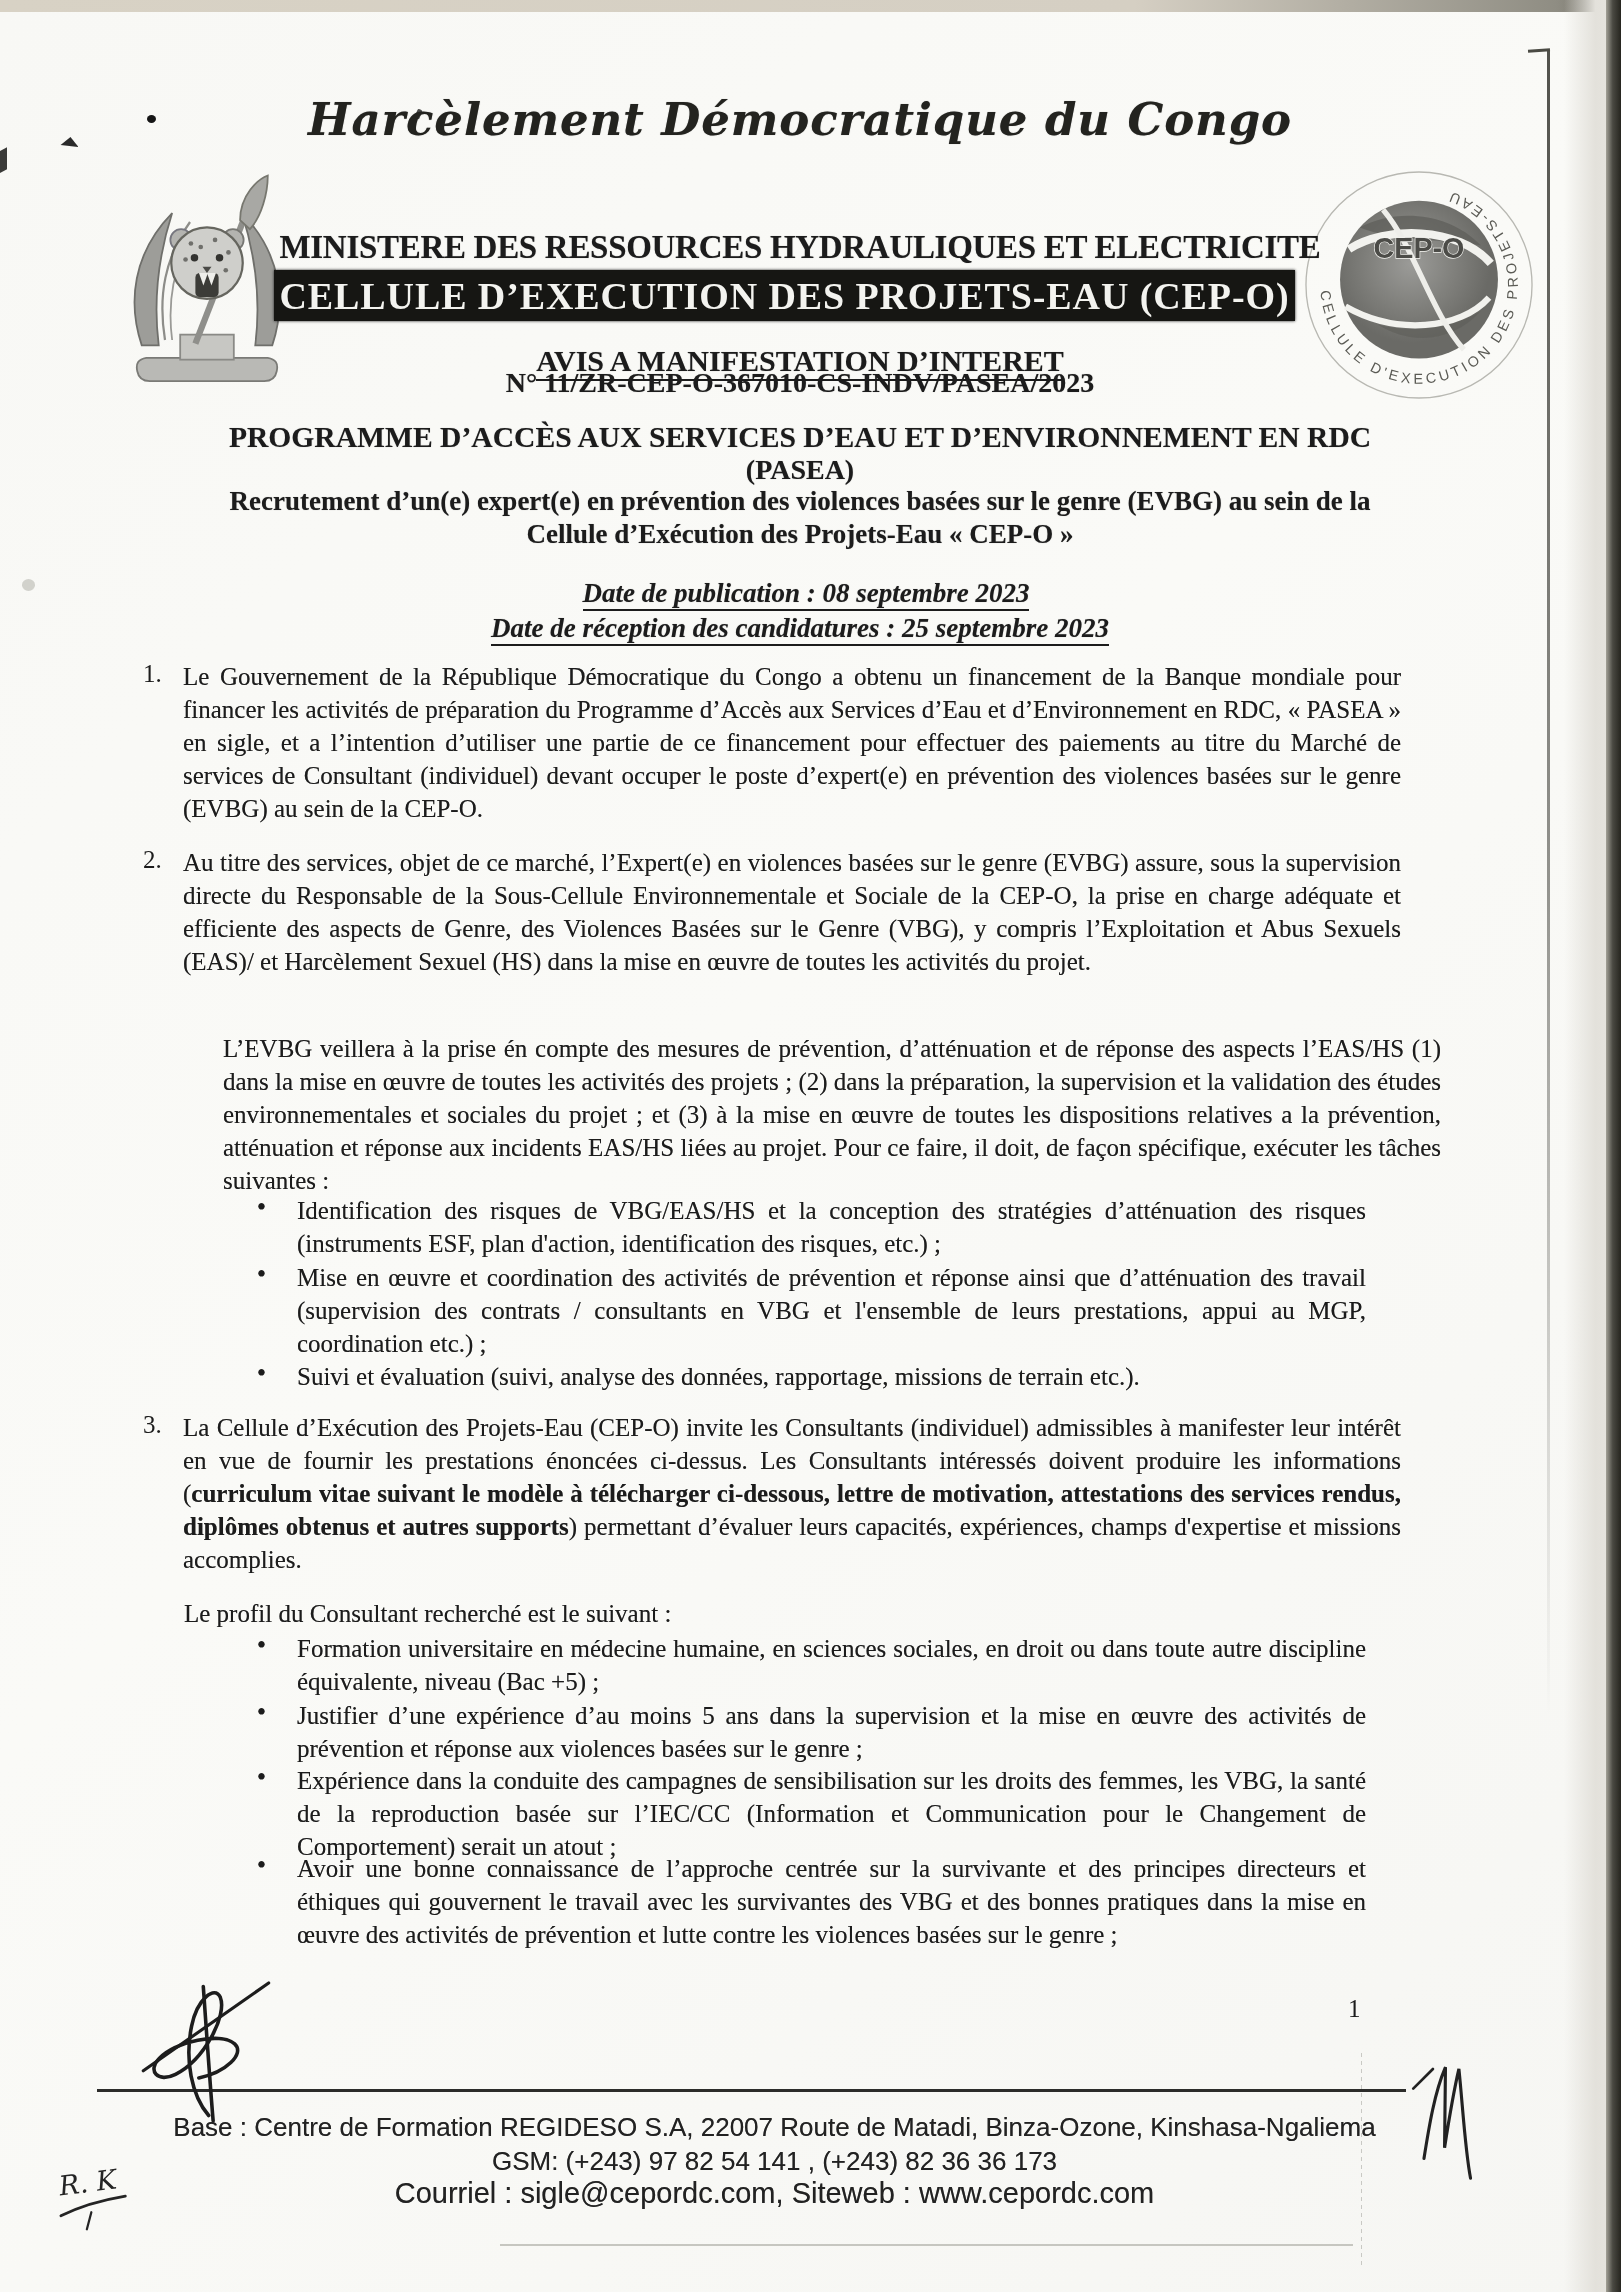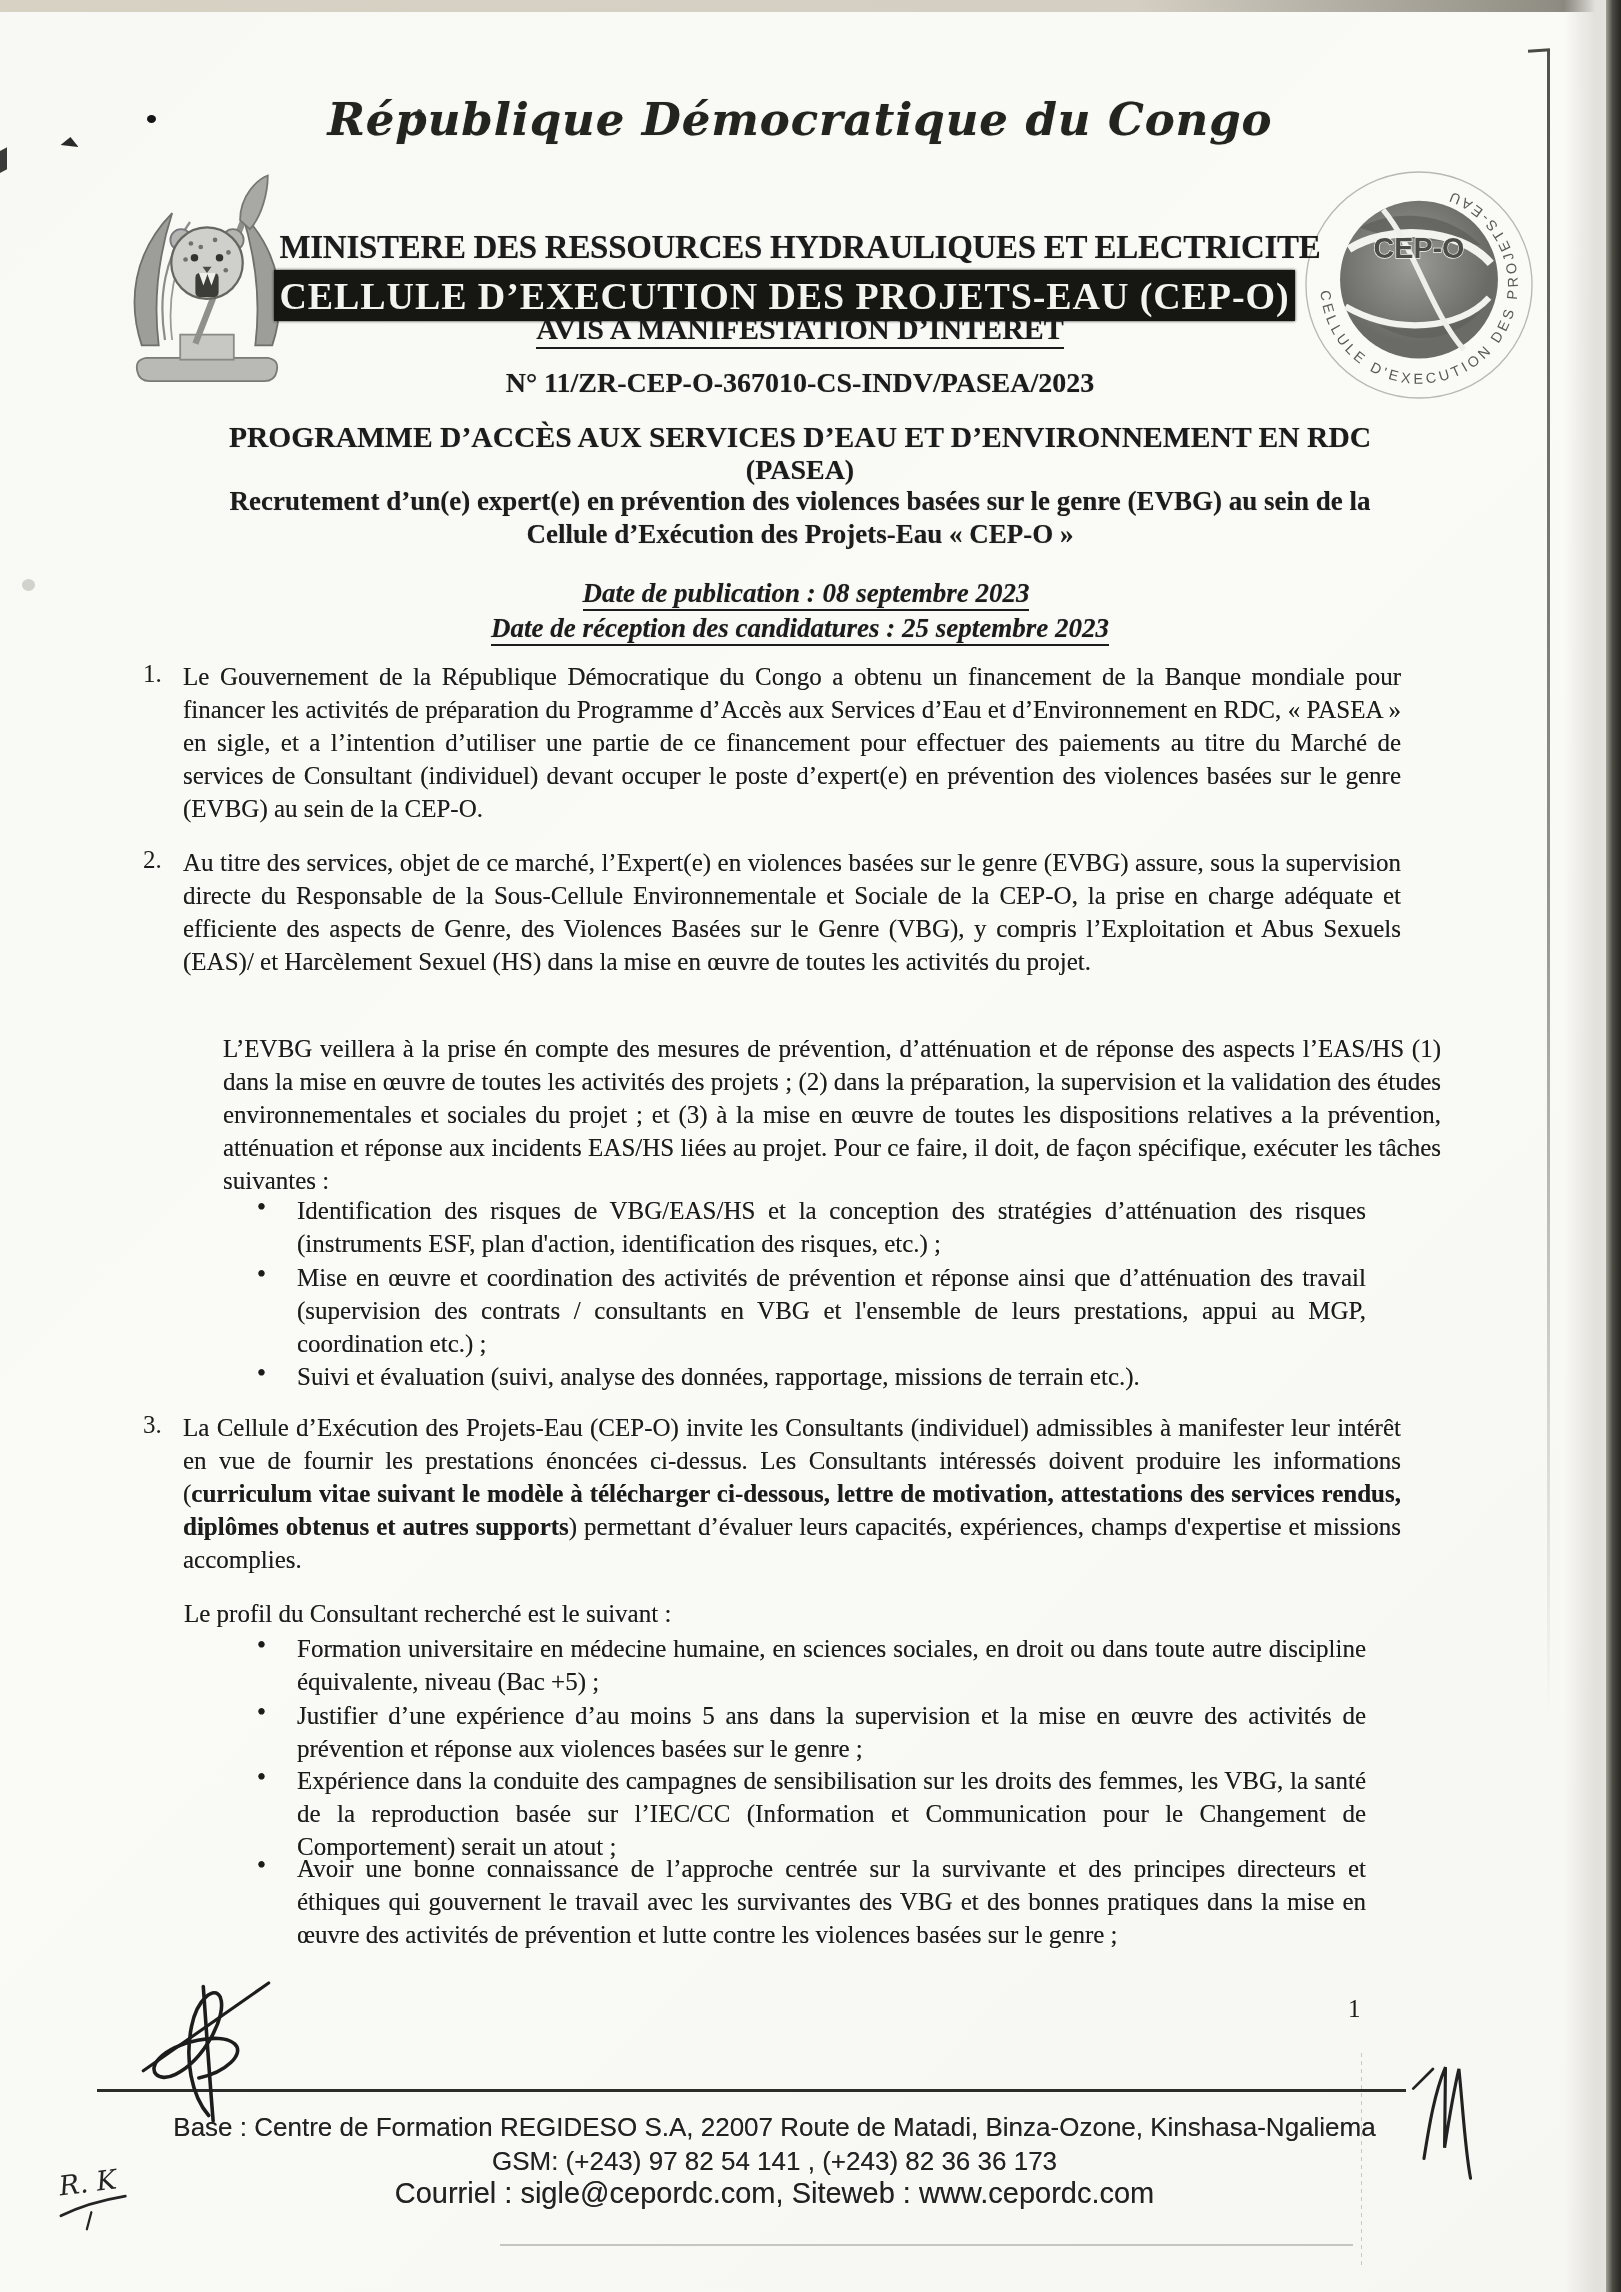--- a/index.html
+++ b/index.html
@@ -28,21 +28,21 @@
   .speck-tick{left:416px;top:109px;width:4.5px;height:9.9px;background:#4a4a48;transform:rotate(22deg);border-radius:1.8px;}
   .speck-soft{left:21.5px;top:579px;width:13.4px;height:11.6px;border-radius:50%;background:#d2d2cc;}
 
   
   .script-title{top:93px;font-family:"DejaVu Serif",serif;font-style:italic;font-weight:bold;
     font-size:45px;letter-spacing:0.9px;color:#23231f;text-shadow:0 0 0.9px rgba(30,30,30,.45);}
   .ministry{top:229px;font-size:33px;letter-spacing:-0.3px;}
   .banner{left:274px;top:270px;width:1021px;height:51px;background:#161613;
     display:flex;align-items:center;justify-content:center;box-shadow:0 0 2.7px #222;
     color:#f3f3ef;font-weight:bold;font-size:38px;letter-spacing:0.9px;white-space:nowrap;}
-  .avis{top:312px;font-size:30px;}
+  .avis{top:344px;font-size:30px;}
   .avis span{border-bottom:2.7px solid #1c1c1c;padding-bottom:1.8px;}
   .ref{top:367px;font-size:28px;}
 
   .prog1{top:421px;font-size:29.6px;}
   .prog2{top:454px;font-size:28px;}
   .prog3{top:486px;font-size:27px;}
   .prog4{top:519px;font-size:27px;}
 
   .date-line{font-style:italic;font-size:27px;}
   .date1{top:578px;padding-left:6px;}
@@ -134,21 +134,21 @@
     <path d="M90 180 C 130 205, 175 198, 205 165 C 175 185, 125 190, 90 180 Z" fill="#5d5d59" opacity=".6"></path>
     <path d="M58 96 C 98 70, 180 70, 216 112" stroke="#f2f2ee" stroke-width="9" fill="none"></path>
     <path d="M54 160 C 110 192, 182 186, 214 150" stroke="#f2f2ee" stroke-width="7" fill="none"></path>
     <path d="M96 52 C 130 92, 150 168, 186 208" stroke="#eeeeea" stroke-width="6" fill="none"></path>
     <text x="136" y="106" text-anchor="middle" font-family="Liberation Sans, sans-serif" font-size="32" font-weight="bold" fill="#4c4c48" stroke="#f4f4f0" stroke-width="1.4" paint-order="stroke">CEP-O</text>
     <text font-family="Liberation Sans, sans-serif" font-size="16" fill="#5b5b55" letter-spacing="4">
       <textPath href="#rp" startOffset="1%">CELLULE D'EXECUTION DES PROJETS-EAU</textPath>
     </text>
   </svg>
 
-  <div class="abs ctr script-title">République Démocratique du Congo</div>
+  <div class="abs ctr script-title">Harcèlement Démocratique du Congo</div>
   <div class="abs banner">CELLULE D’EXECUTION DES PROJETS-EAU (CEP-O)</div>
   <div class="abs ctr ministry serifb">MINISTERE DES RESSOURCES HYDRAULIQUES ET ELECTRICITE</div>
   <div class="abs ctr avis serifb"><span>AVIS A MANIFESTATION D’INTERET</span></div>
   <div class="abs ctr ref serifb">N° 11/ZR-CEP-O-367010-CS-INDV/PASEA/2023</div>
 
   <div class="abs ctr prog1 serifb">PROGRAMME D’ACCÈS AUX SERVICES D’EAU ET D’ENVIRONNEMENT EN RDC</div>
   <div class="abs ctr prog2 serifb">(PASEA)</div>
   <div class="abs ctr prog3 serifb">Recrutement d’un(e) expert(e) en prévention des violences basées sur le genre (EVBG) au sein de la</div>
   <div class="abs ctr prog4 serifb">Cellule d’Exécution des Projets-Eau « CEP-O »</div>
 

